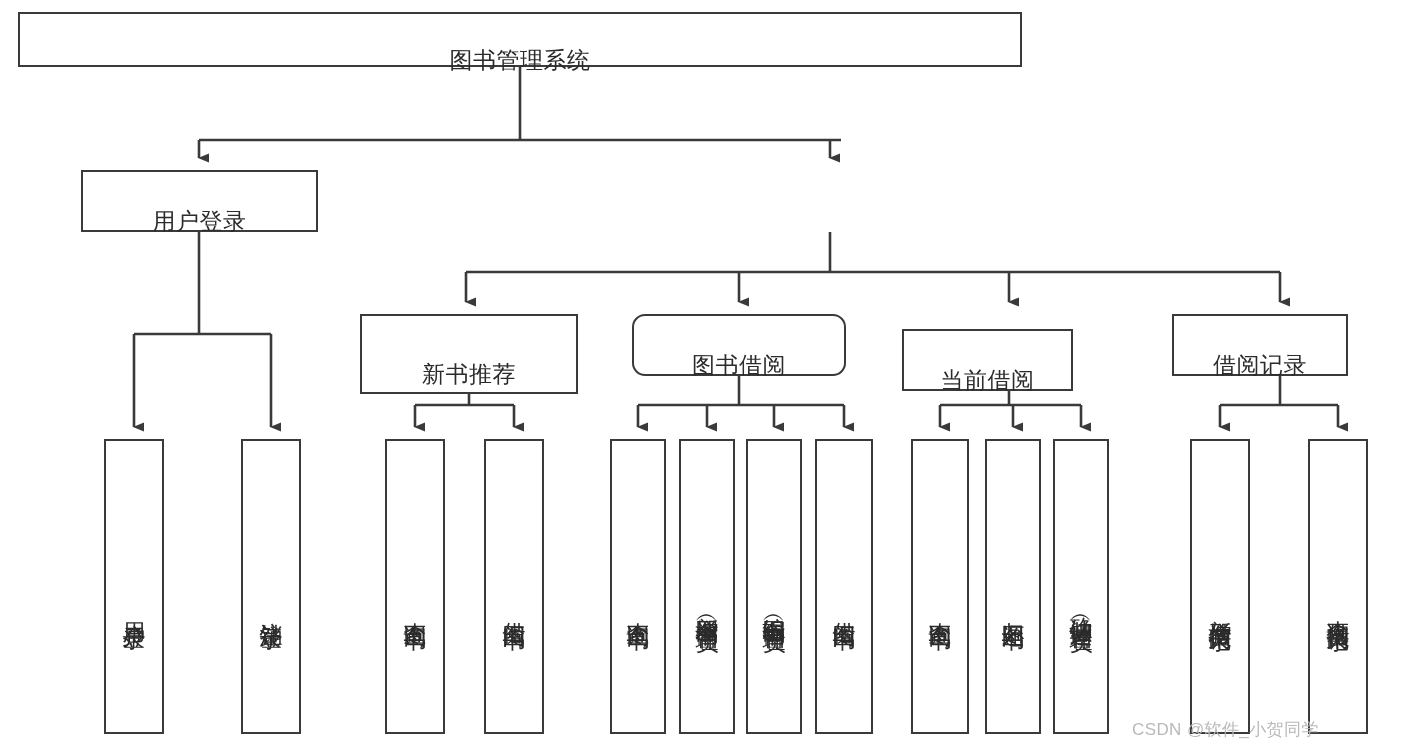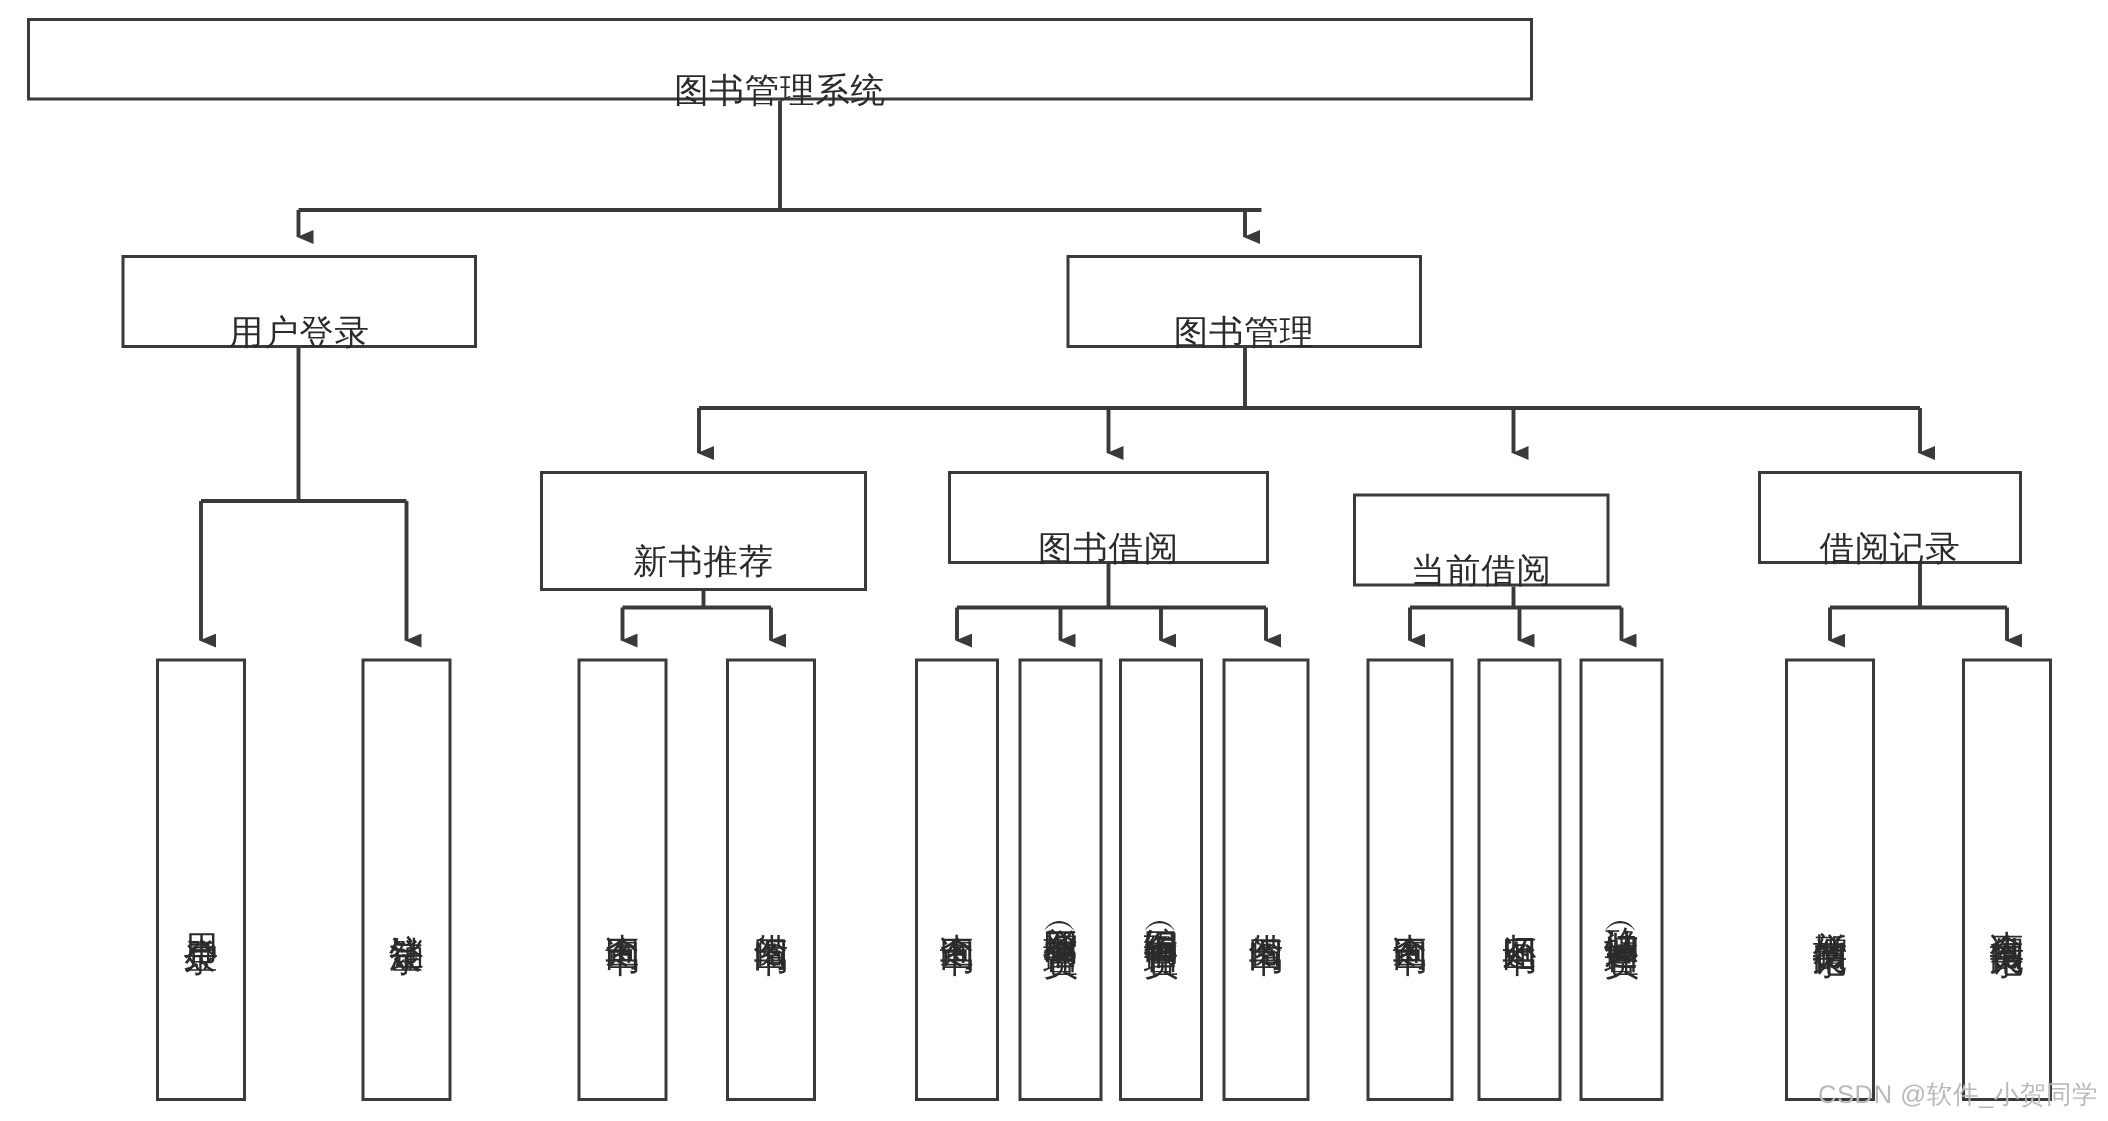--- a/index.html
+++ b/index.html
@@ -129,29 +129,26 @@
   </svg>
 
   <div class="node horizontal" style="left:18px; top:12px; width:1004px; height:55px;">
     <span class="node-label">图书管理系统</span>
   </div>
 
   <div class="node horizontal" style="left:81px; top:170px; width:237px; height:62px;">
     <span class="node-label">用户登录</span>
   </div>
 
-  <div class="node horizontal" style="left:711px; top:170px; width:237px; height:62px;">
-    <span class="node-label">图书管理</span>
-  </div>
 
   <div class="node horizontal" style="left:360px; top:314px; width:218px; height:80px;">
     <span class="node-label">新书推荐</span>
   </div>
 
-  <div class="node horizontal" style="left:632px; top:314px; width:214px; height:62px;">
+  <div class="node horizontal" style="left:632px; top:314px; width:214px; height:62px;border-radius:13px;">
     <span class="node-label">图书借阅</span>
   </div>
 
   <div class="node horizontal" style="left:902px; top:329px; width:171px; height:62px;">
     <span class="node-label">当前借阅</span>
   </div>
 
   <div class="node horizontal" style="left:1172px; top:314px; width:176px; height:62px;">
     <span class="node-label">借阅记录</span>
   </div>
@@ -201,15 +198,15 @@
   </div>
 
   <div class="node vertical" style="left:1190px; top:439px; width:60px; height:295px;">
     <span class="node-label">新增借阅记录</span>
   </div>
 
   <div class="node vertical" style="left:1308px; top:439px; width:60px; height:295px;">
     <span class="node-label">查询借阅记录</span>
   </div>
 
-  <div class="watermark" style="left:1212px; top:718px;">CSDN @软件_小贺同学</div>
+  <div class="watermark" style="left:1132px; top:718px;">CSDN @软件_小贺同学</div>
 
 </div>
 
 </body></html>

